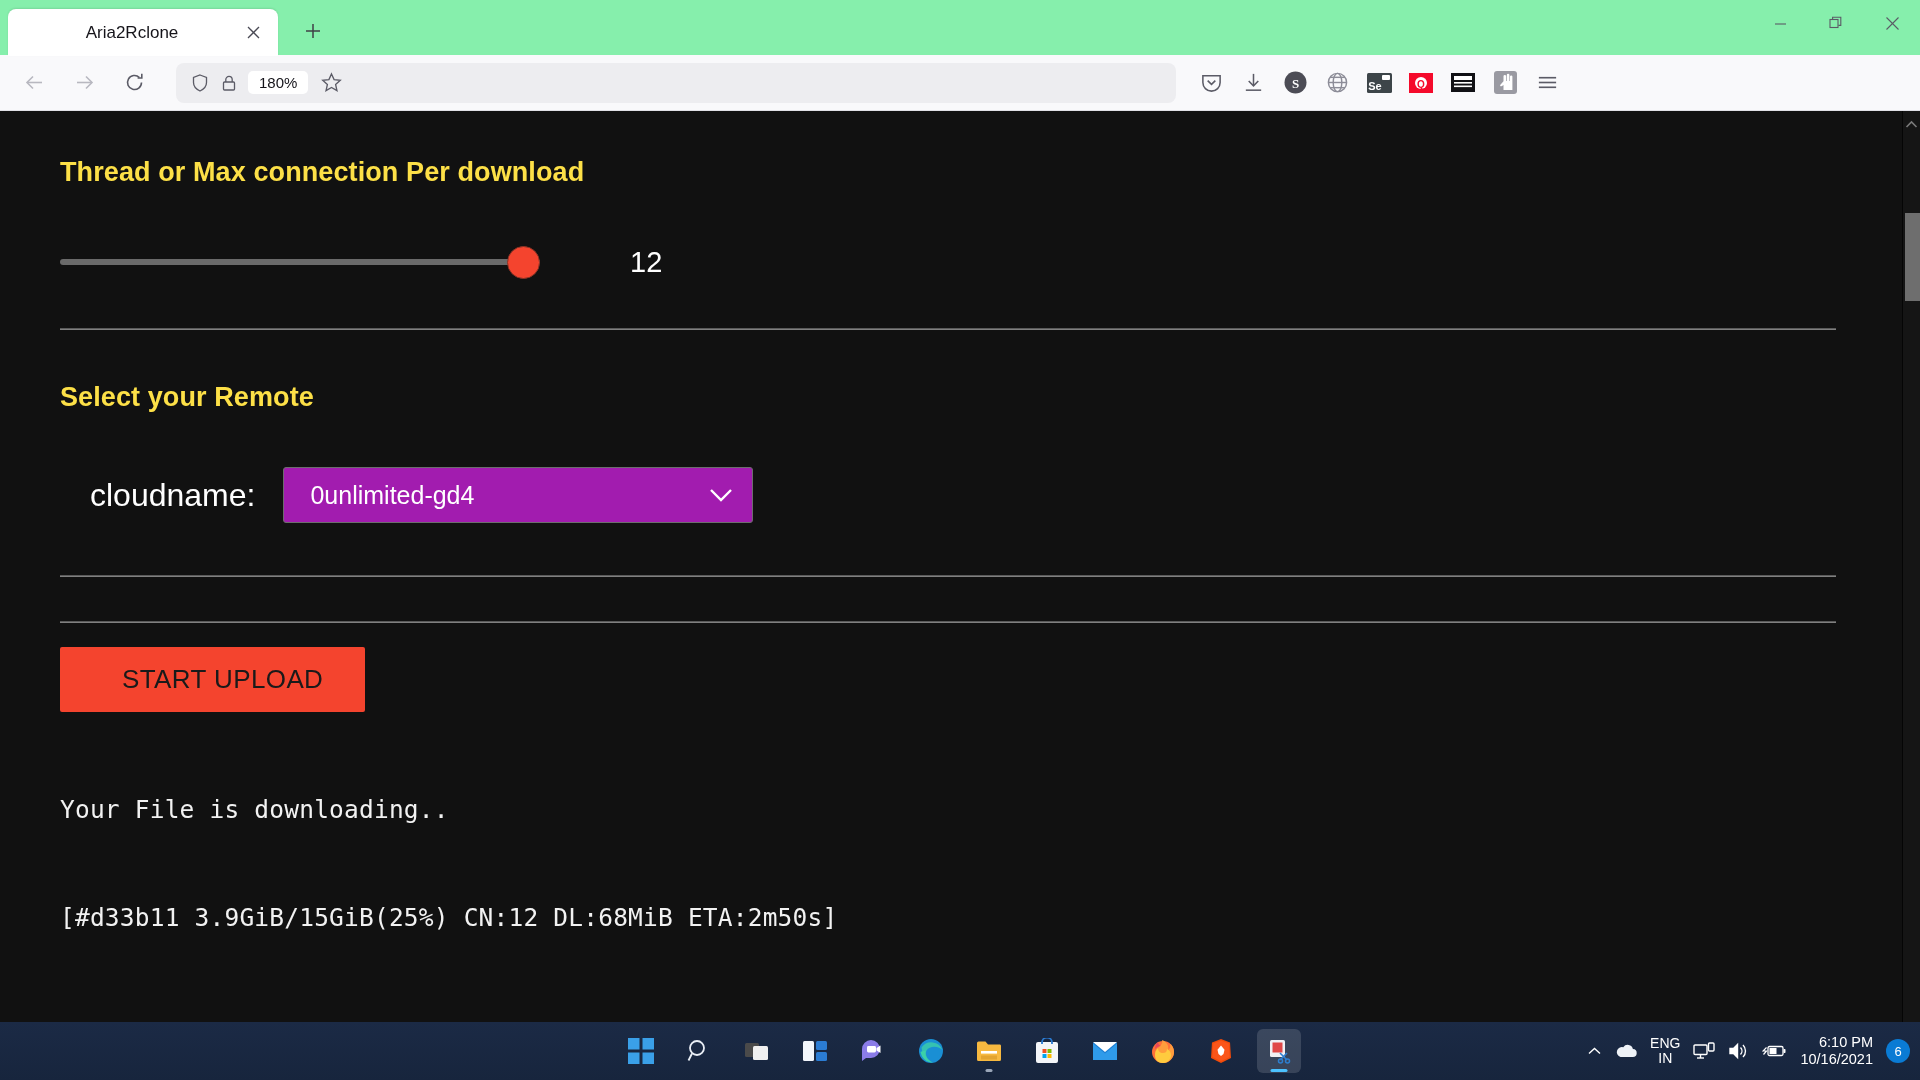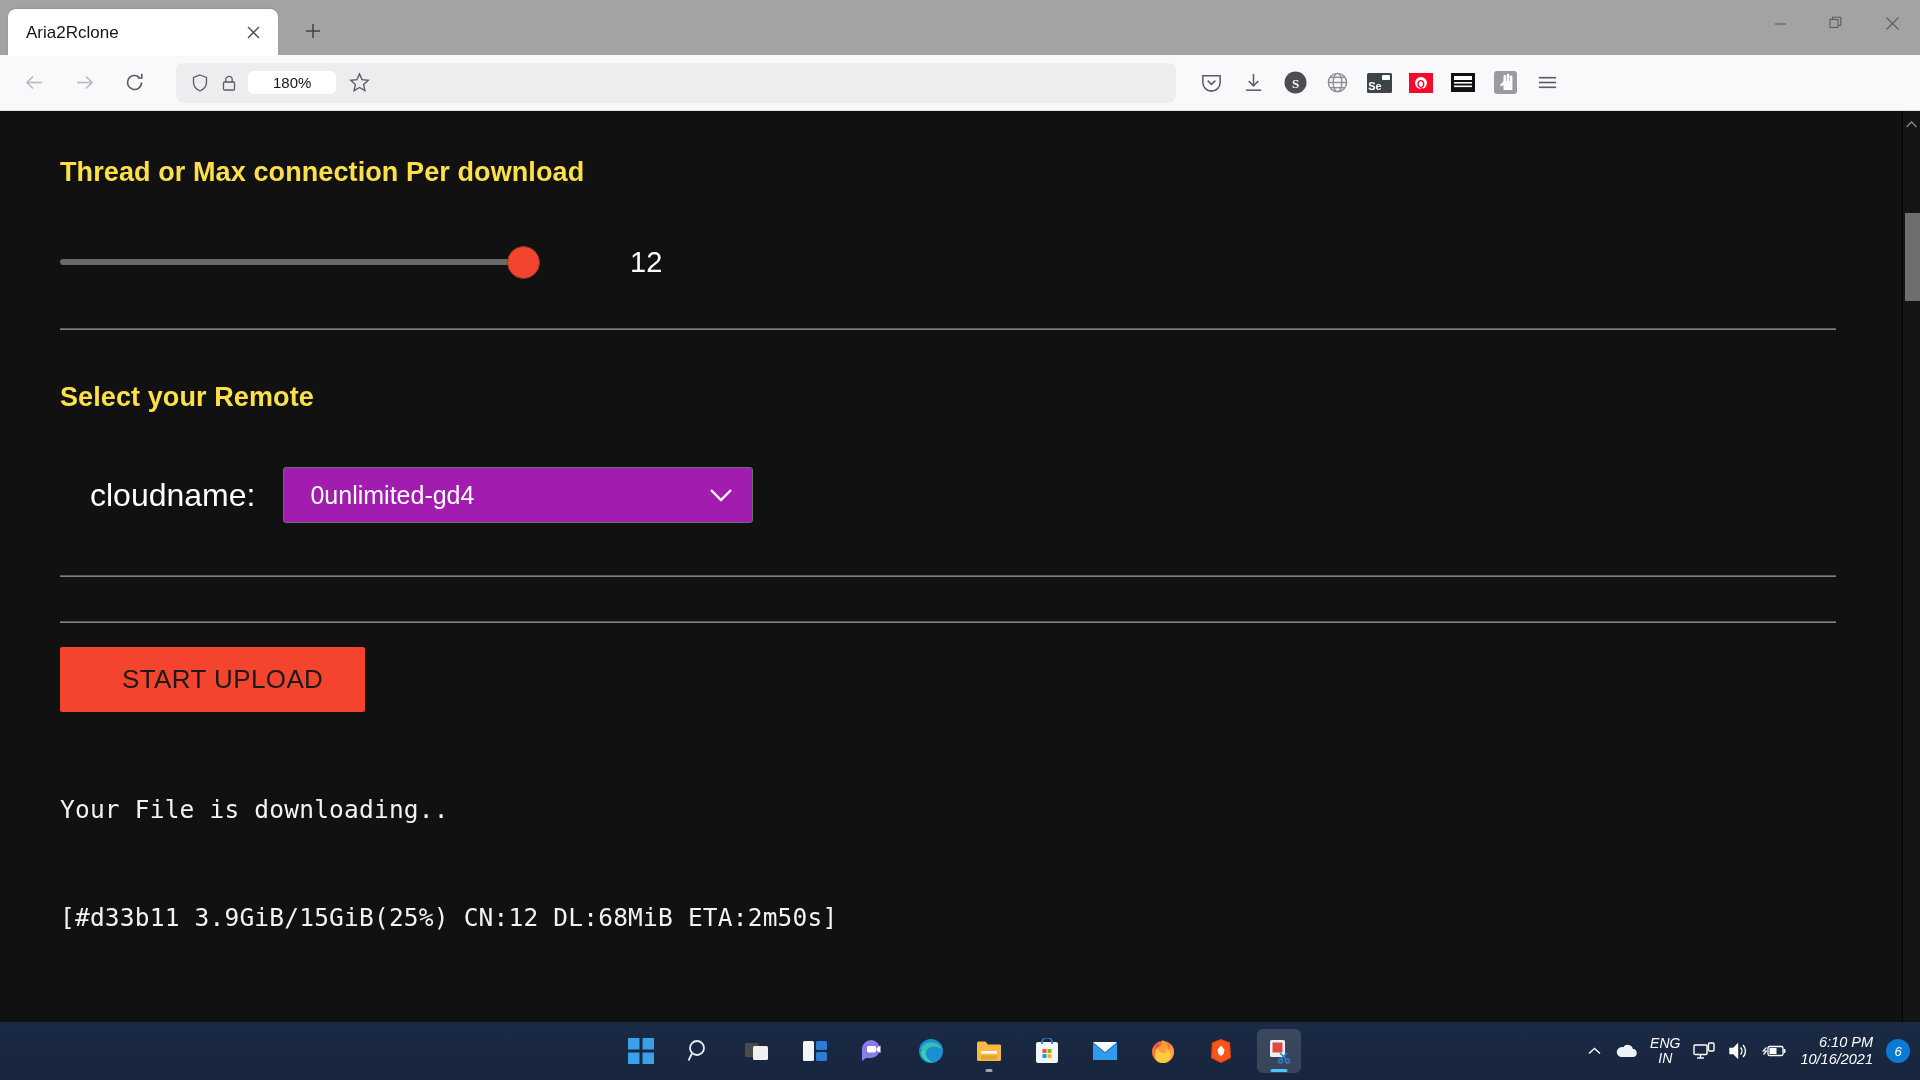--- a/index.html
+++ b/index.html
@@ -7,23 +7,24 @@
     width: 1920px; height: 1080px;
     overflow: hidden;
     font-family: "Liberation Sans", sans-serif;
     background: #111111;
   }
 
   
   .browser { width: 1920px; height: 1080px; display: flex; flex-direction: column; }
 
   .tabstrip {
-    height: 55px; background: #a3a3a3;
+    height: 55px; background: #86efac;
     display: flex; align-items: flex-end; position: relative;
     padding-left: 8px;
+    text-align: center;
   }
   .tab {
     width: 270px; height: 47px; background: #ffffff;
     border-radius: 8px 8px 0 0;
     display: flex; align-items: center; padding: 0 10px 0 18px;
     box-shadow: 0 -1px 2px rgba(0,0,0,.10);
     position: relative; top: 1px;
   }
   .tab-title {
     flex: 1; font-size: 17px; color: #15141a;
@@ -61,21 +62,21 @@
   .navbtn.dim { color: #b8b8c0; }
   .urlbar {
     flex: 1; height: 40px; background: #ededf0; border-radius: 8px;
     display: flex; align-items: center; padding: 0 8px 0 14px;
     margin: 0 16px 0 12px; max-width: 1000px;
   }
   .url-ico { margin-right: 10px; color: #5b5b66; display: flex; align-items: center; }
   .url-text { flex: 1; font-size: 17px; color: #15141a; white-space: nowrap; overflow: hidden; }
   .url-scheme { color: #8f8f9d; }
   .zoom-badge {
-    background: #ffffff; border-radius: 5px; padding: 3px 25px;
+    background: #ffffff; border-radius: 5px; padding: 3px 11px;
     font-size: 15px; color: #15141a; margin-right: 6px;
   }
   .star-btn { width: 34px; height: 34px; display: flex; align-items: center; justify-content: center; color: #5b5b66; }
   .ext-row { display: flex; align-items: center; gap: 4px; }
   .ext {
     width: 38px; height: 38px; border-radius: 5px;
     display: flex; align-items: center; justify-content: center;
     color: #5b5b66;
   }
 
@@ -140,21 +141,21 @@
   }
   .sb-arrow { height: 26px; display: flex; align-items: center; justify-content: center; color: #7a7a7a; font-size: 12px; }
   .sb-thumb {
     position: absolute; top: 102px; left: 2px; right: 0;
     height: 88px; background: #6e6e6e; border-radius: 0;
   }
 
   
   .taskbar {
     height: 58px; background: linear-gradient(180deg,#1b2a45 0%,#17253d 100%);
-    display: flex; align-items: center; position: relative; font-style: italic;
+    display: flex; align-items: center; position: relative;
   }
   .tb-center { position: absolute; left: 50%; transform: translateX(-50%); display: flex; align-items: center; gap: 14px; }
   .tb-item {
     width: 44px; height: 44px; border-radius: 6px;
     display: flex; align-items: center; justify-content: center; position: relative;
   }
   .tb-item.active { background: rgba(255,255,255,.14); }
   .tb-dot {
     position: absolute; bottom: 1px; left: 50%; transform: translateX(-50%);
     width: 7px; height: 3px; border-radius: 2px; background: #9aa6b8;

